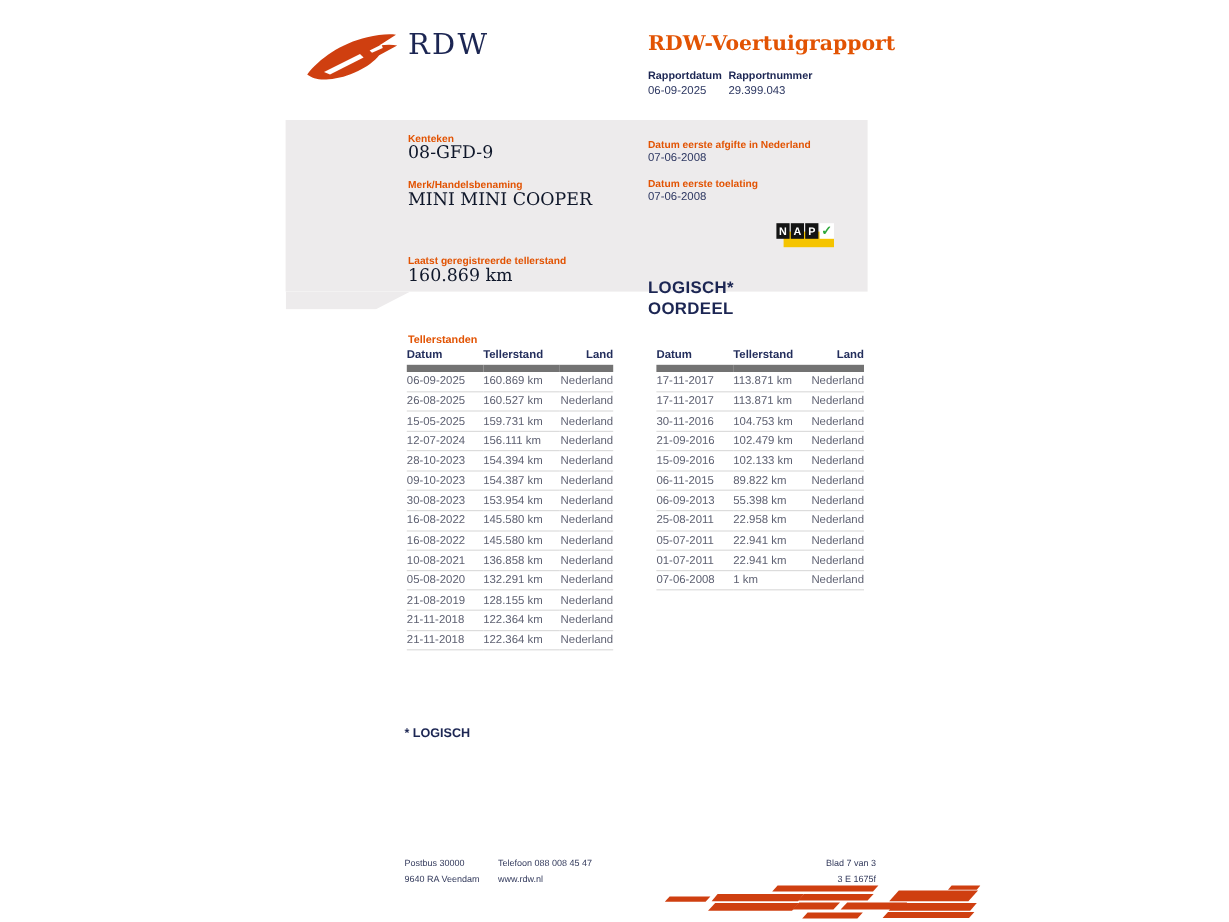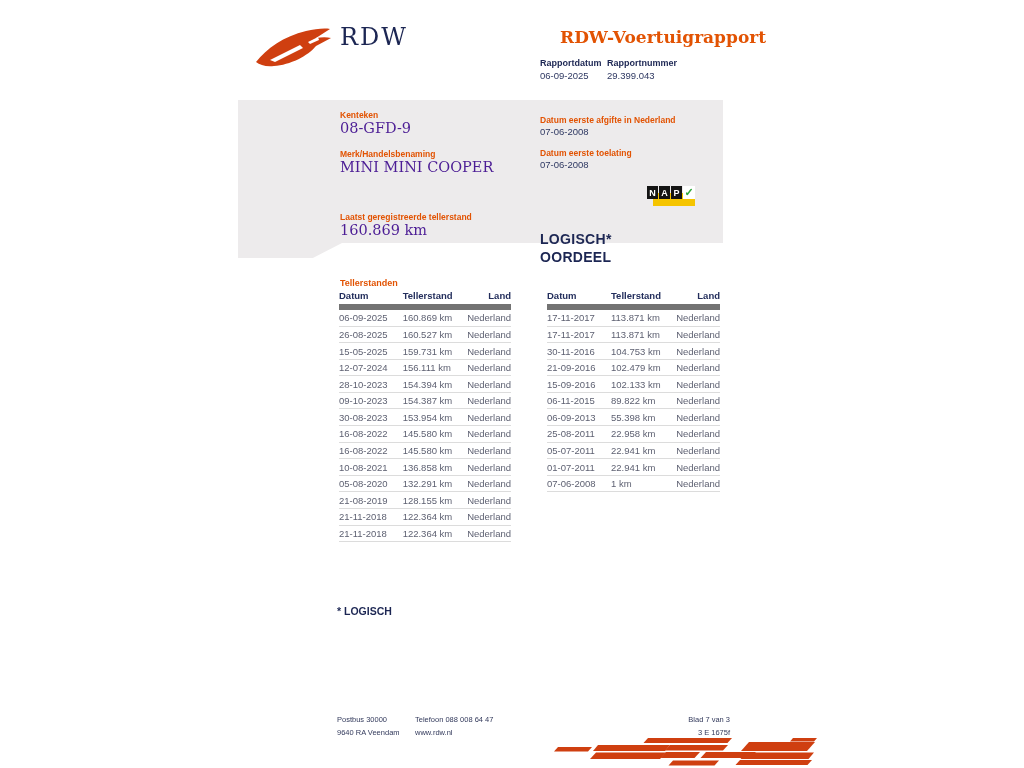--- a/index.html
+++ b/index.html
@@ -10,21 +10,21 @@
   
   .brand-text{font-family:"DejaVu Serif",serif;font-size:24px;color:#1C2653;letter-spacing:2px;}
   .doc-title{font-family:"DejaVu Serif",serif;font-size:17px;font-weight:bold;color:#E25303;}
   .hdr-label{font-size:9px;font-weight:bold;color:#1C2653;}
   .hdr-value{font-size:9.5px;color:#2E3862;}
 
   
   .panel{background:#EDEBEC;}
   .panel-tab{background:#EDEBEC;clip-path:polygon(0 0,100% 0,72% 100%,0 100%);}
   .fld-label{font-size:8.5px;font-weight:bold;color:#E25303;}
-  .fld-value-lg{font-family:"DejaVu Serif",serif;font-size:14.5px;color:#4c1d95;}
+  .fld-value-lg{font-family:"DejaVu Serif",serif;font-size:14.5px;color:#0f172a;}
   .fld-value-sm{font-size:9.5px;color:#2E3862;}
   .oordeel{font-size:14px;font-weight:bold;color:#1C2653;line-height:18px;letter-spacing:.3px;}
 
   
   .nap{width:50px;height:22px;}
   .nap-yellow{position:absolute;left:6px;top:7px;width:42px;height:13px;background:#F5C400;}
   .nap-tiles{position:absolute;left:0;top:0;display:flex;gap:1px;}
   .nap-tile{width:11px;height:13px;background:#141414;color:#ffffff;font-size:9px;font-weight:bold;
             display:flex;align-items:center;justify-content:center;}
   .nap-check{width:12px;height:13px;background:#ffffff;color:#2FA83C;font-size:11px;font-weight:bold;
@@ -53,21 +53,21 @@
 
 <div id="page">
 
   <svg class="abs" style="left:252px;top:24px;" width="82" height="46" viewBox="0 0 82 46">
     <path d="M4 38 C14 25 32 12 54 7 C63 5 72 4 78 5 L64 14 C70 13 75 13 79 14 L64 22 C56 32 38 41 22 42 C14 43 8 41 4 38 Z" fill="#CF3F10"></path>
     <path d="M18 36 L48 21 L51 24 L23 38 Z" fill="#ffffff"></path>
     <path d="M56 18 L66 13 L67 16 L58 20 Z" fill="#ffffff"></path>
   </svg>
   <div class="abs brand-text" style="left:340px;top:23px;">RDW</div>
 
-  <div class="abs doc-title" style="left:540px;top:27px;margin-left:20px;">RDW-Voertuigrapport</div>
+  <div class="abs doc-title" style="left:540px;top:27px;">RDW-Voertuigrapport</div>
   <div class="abs hdr-label" style="left:540px;top:58px;">Rapportdatum</div>
   <div class="abs hdr-value" style="left:540px;top:70px;">06-09-2025</div>
   <div class="abs hdr-label" style="left:607px;top:58px;">Rapportnummer</div>
   <div class="abs hdr-value" style="left:607px;top:70px;">29.399.043</div>
 
   <div class="abs panel" style="left:238px;top:100px;width:485px;height:143px;"></div>
   <div class="abs panel-tab" style="left:238px;top:243px;width:104px;height:15px;"></div>
 
   <div class="abs fld-label" style="left:340px;top:110px;">Kenteken</div>
   <div class="abs fld-value-lg" style="left:340px;top:120px;">08-GFD-9</div>
@@ -261,21 +261,21 @@
     </table>
   </div>
 
   <div class="abs foot-title" style="left:337px;top:605px;">* LOGISCH</div>
 
   <div class="abs ftr" style="left:337px;top:701px;">
     <div>Postbus 30000</div>
     <div>9640 RA Veendam</div>
   </div>
   <div class="abs ftr" style="left:415px;top:701px;">
-    <div>Telefoon 088 008 64 47</div>
+    <div>Telefoon 088 008 45 47</div>
     <div>www.rdw.nl</div>
   </div>
   <div class="abs ftr ftr-right" style="left:630px;top:701px;width:100px;">
     <div>Blad 7 van 3</div>
     <div>3 E 1675f</div>
   </div>
 
   <svg class="abs" style="left:545px;top:737px;" width="272" height="31" viewBox="0 0 272 31">
     <g fill="#CF3F10">
       <polygon points="13,10 47,10 43,14.5 9,14.5"></polygon>

